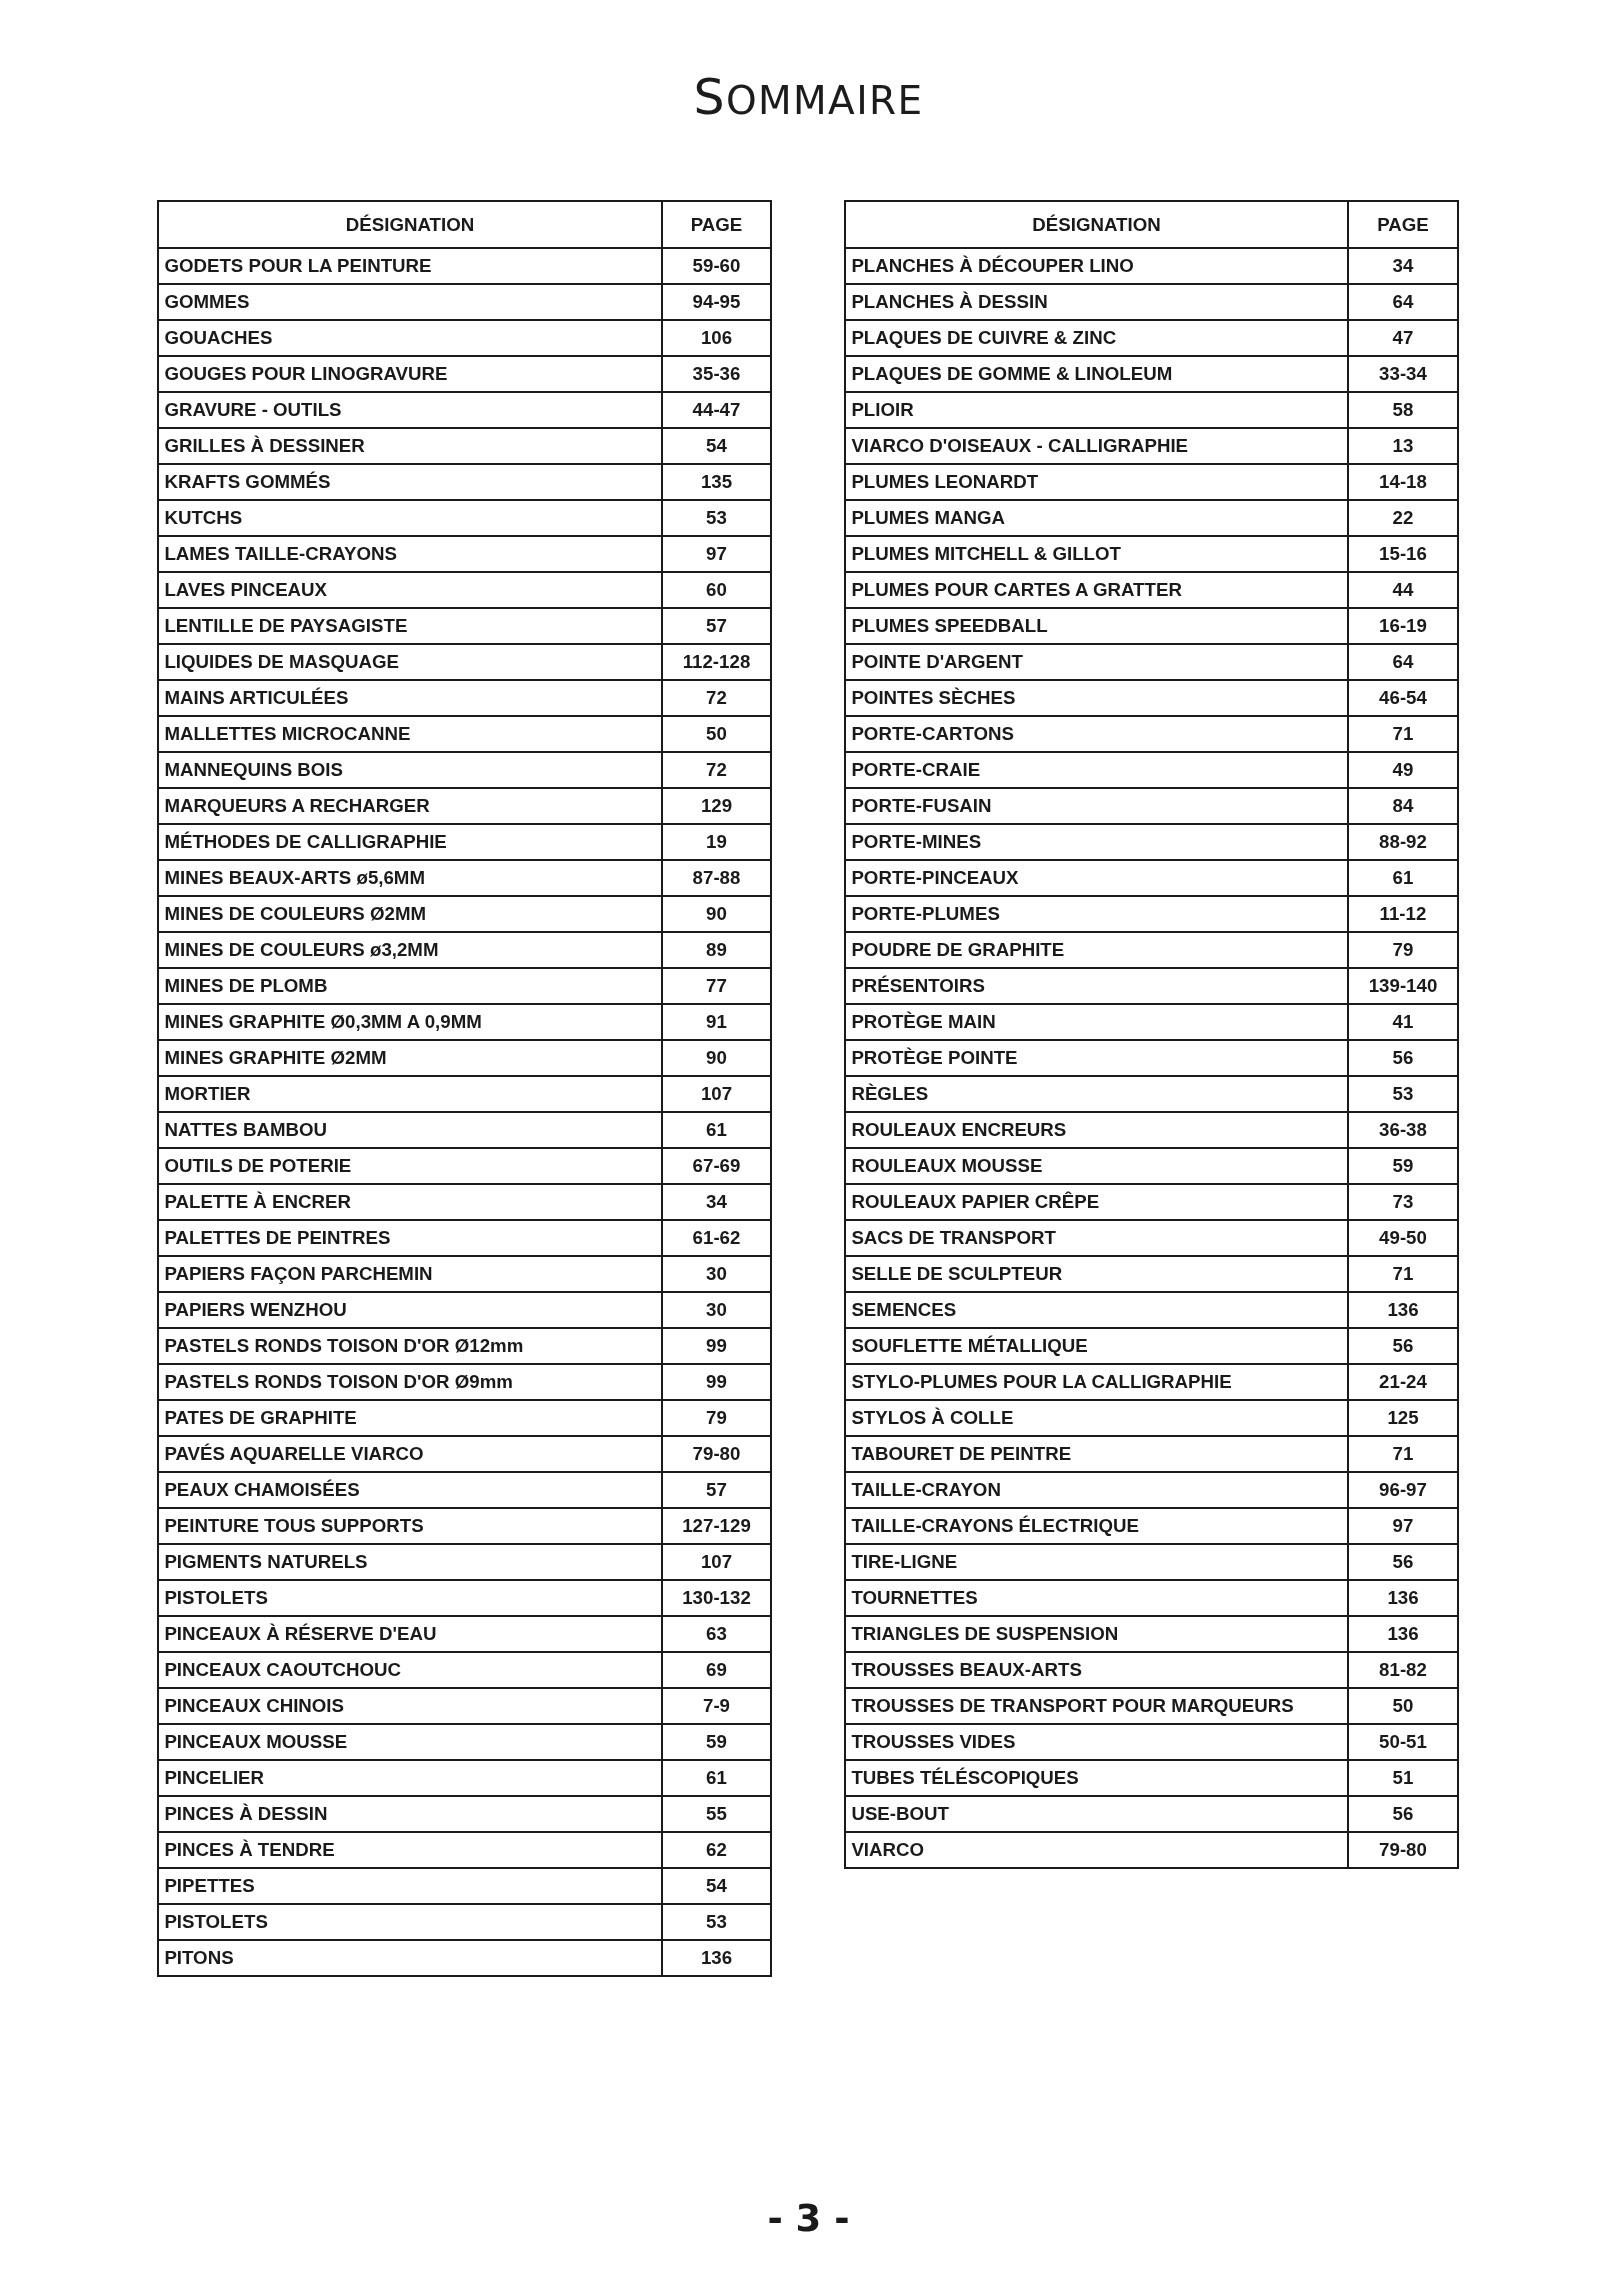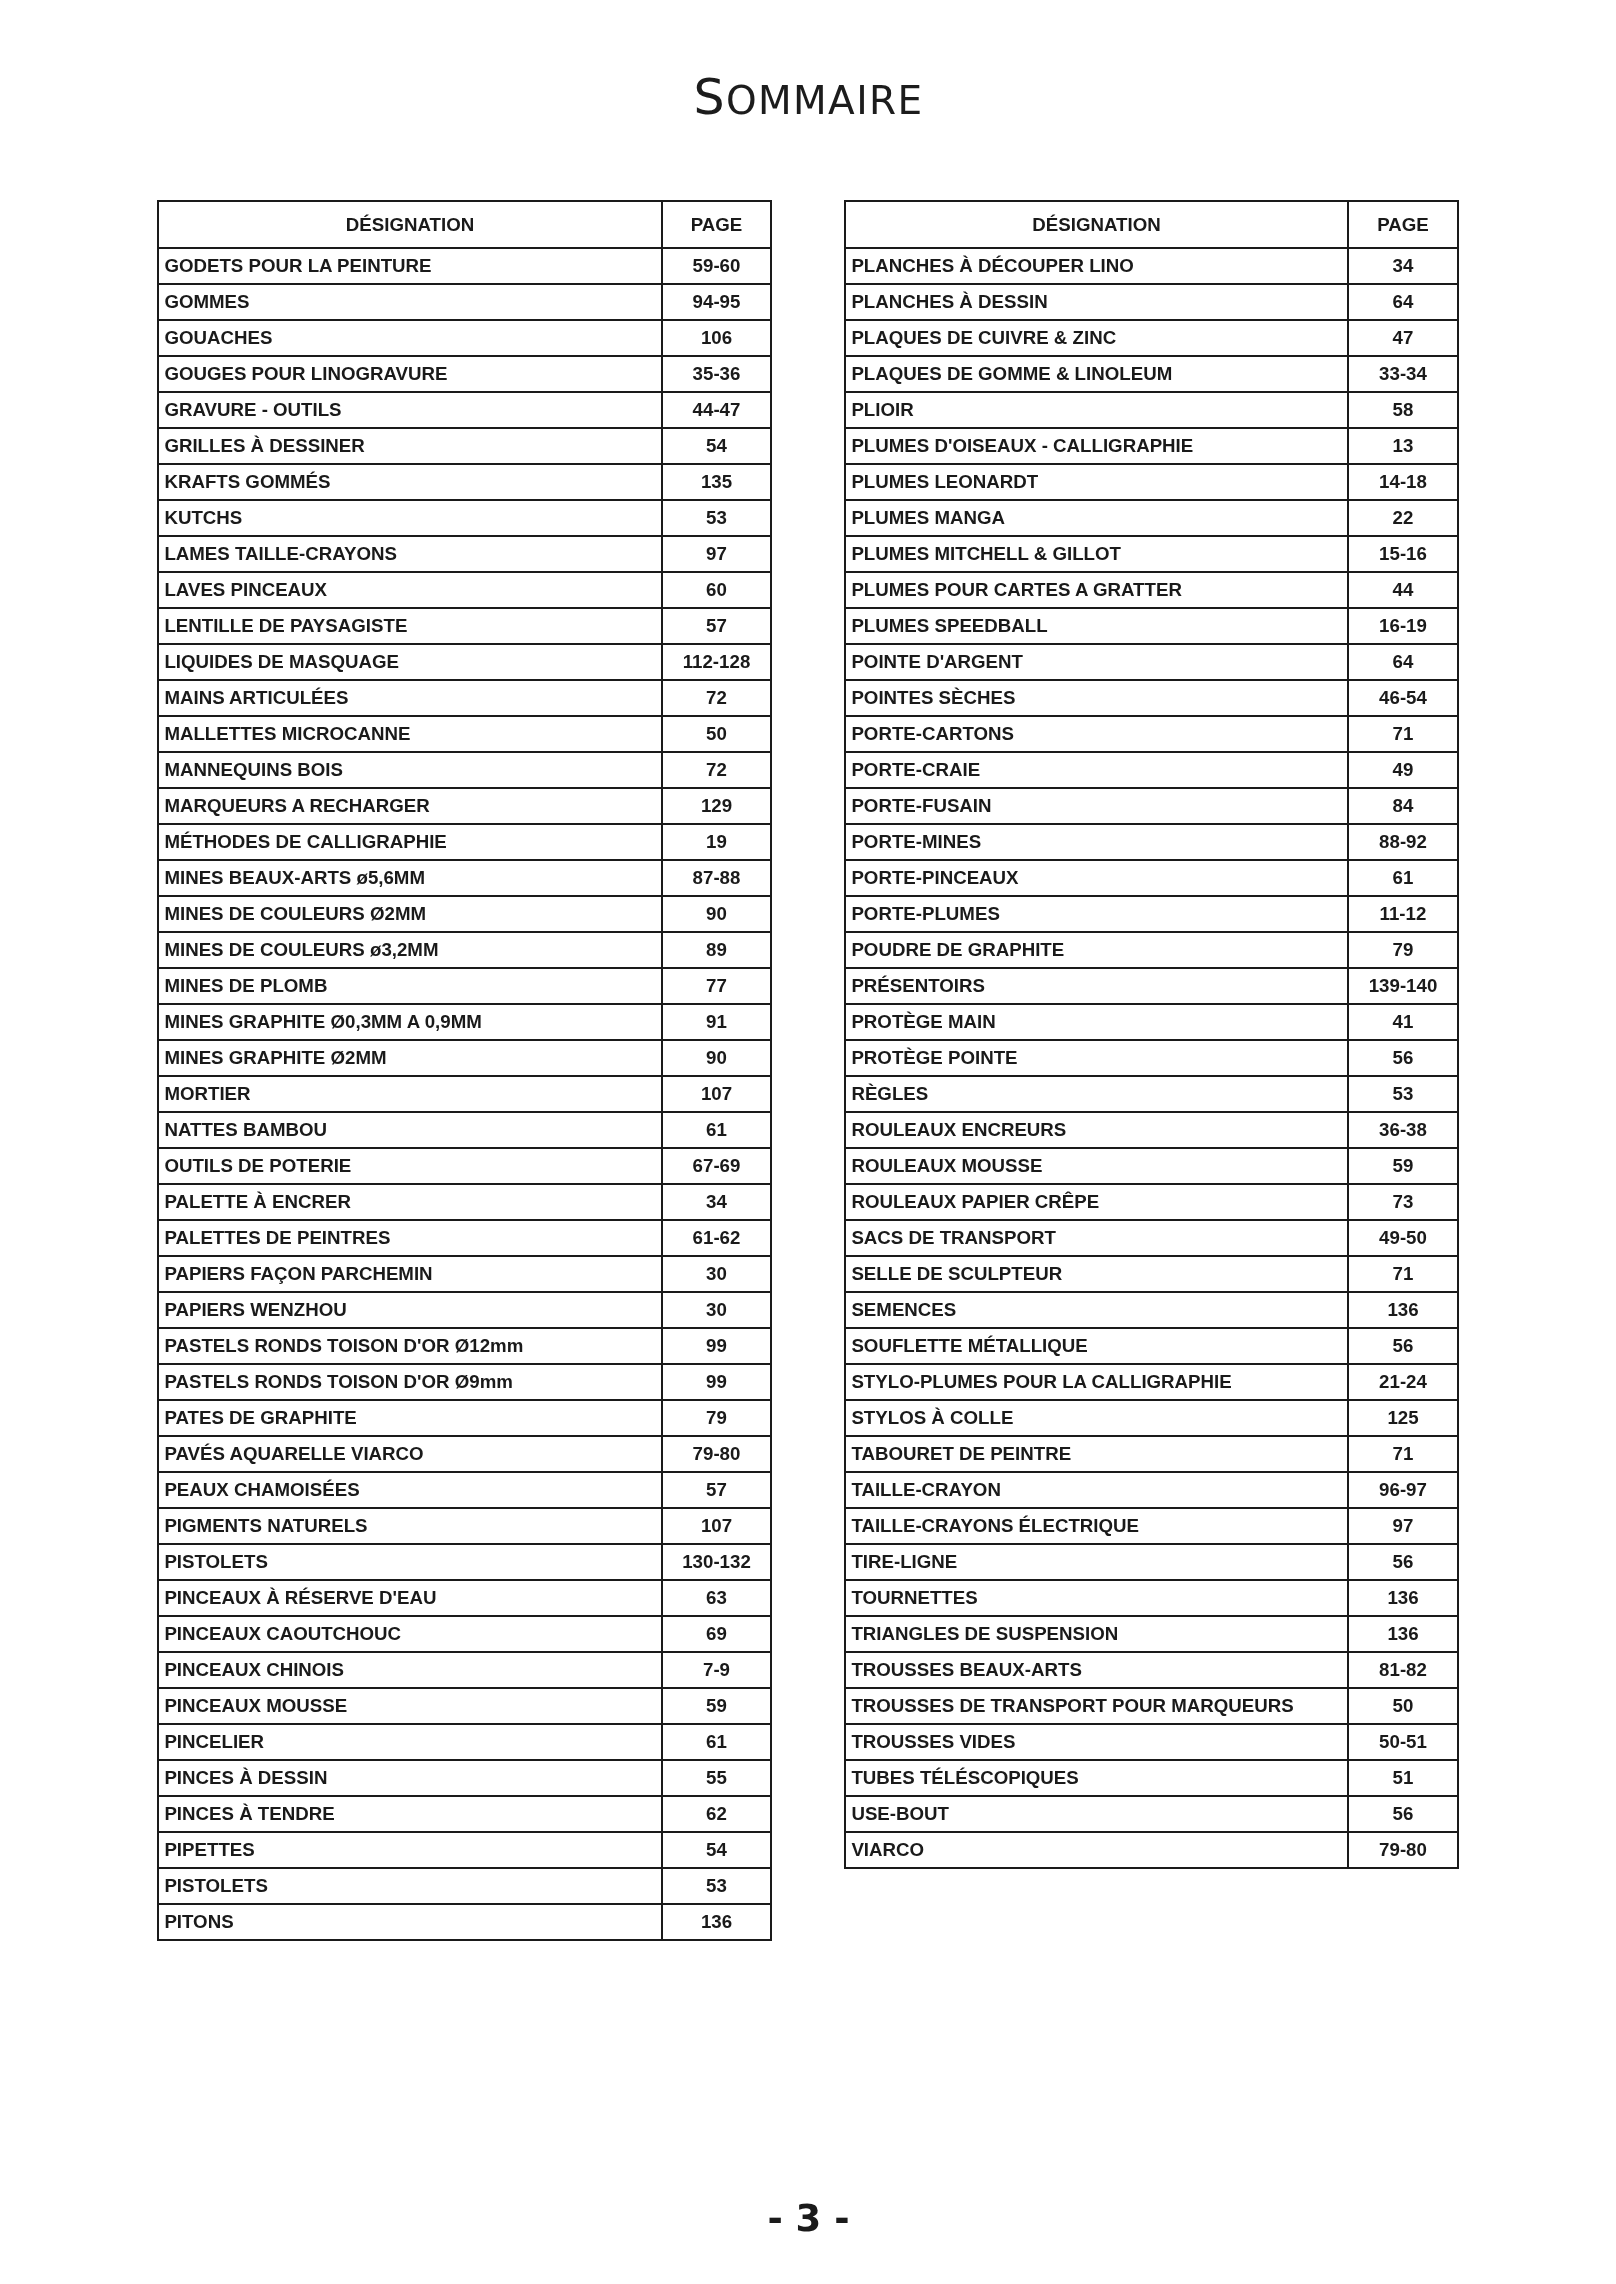--- a/index.html
+++ b/index.html
@@ -187,20 +187,24 @@
       </tr>
       <tr>
         <td>PAVÉS AQUARELLE VIARCO</td>
         <td class="pg">79-80</td>
       </tr>
       <tr>
         <td>PEAUX CHAMOISÉES</td>
         <td class="pg">57</td>
       </tr>
       <tr>
+        <td>PEINTURE TOUS SUPPORTS</td>
+        <td class="pg">127-129</td>
+      </tr>
+      <tr>
         <td>PIGMENTS NATURELS</td>
         <td class="pg">107</td>
       </tr>
       <tr>
         <td>PISTOLETS</td>
         <td class="pg">130-132</td>
       </tr>
       <tr>
         <td>PINCEAUX À RÉSERVE D'EAU</td>
         <td class="pg">63</td>
@@ -270,21 +274,21 @@
       </tr>
       <tr>
         <td>PLAQUES DE GOMME &amp;  LINOLEUM</td>
         <td class="pg">33-34</td>
       </tr>
       <tr>
         <td>PLIOIR</td>
         <td class="pg">58</td>
       </tr>
       <tr>
-        <td>PLUMES D'OISEAUX - CALLIGRAPHIE</td>
+        <td>VIARCO D'OISEAUX - CALLIGRAPHIE</td>
         <td class="pg">13</td>
       </tr>
       <tr>
         <td>PLUMES LEONARDT</td>
         <td class="pg">14-18</td>
       </tr>
       <tr>
         <td>PLUMES MANGA</td>
         <td class="pg">22</td>
       </tr>

